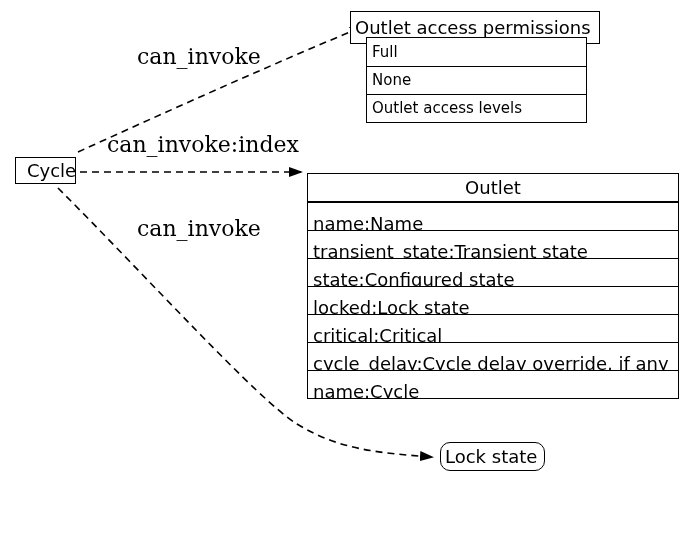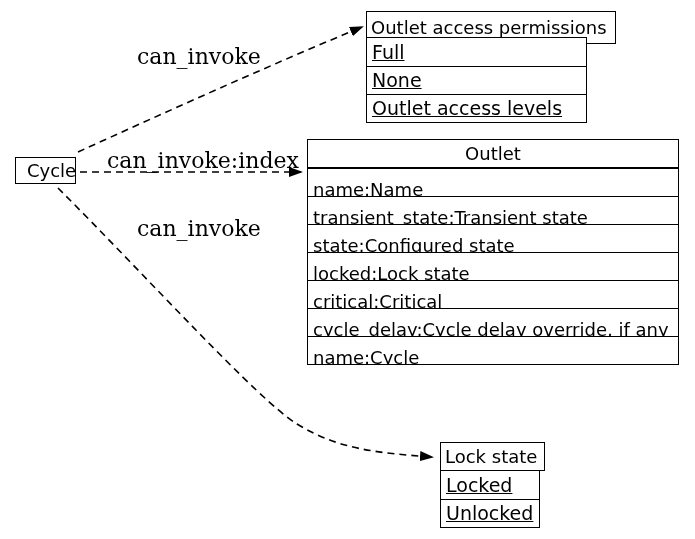--- a/index.html
+++ b/index.html
@@ -55,27 +55,26 @@
     align-items: center;
     font-size: 18px;
     white-space: nowrap;
     overflow: hidden;
     padding: 0 4px;
   }
   .tbl-body .row {
     height: 28px;
     display: flex;
     align-items: center;
-    font-size: 19px;
+    font-size: 15px;
     padding: 0 2px 0 5px;
     white-space: nowrap;
     overflow: hidden;
     border-top: 1.5px solid #000000;
     box-sizing: border-box;
-    text-decoration: underline;
   }
   .tbl-body .row:first-child {
     border-top: none;
   }
   
   .unified-table {
     position: absolute;
     background: #ffffff;
     border: 1.5px solid #000000;
     box-sizing: border-box;
@@ -105,27 +104,27 @@
     border-top: none;
   }
   .edge-label {
     position: absolute;
     font-family: "DejaVu Serif", "Liberation Serif", serif;
     font-size: 22px;
     white-space: nowrap;
     z-index: 3;
   }
   
-  .oap-header { left: 366px; top: 11px;  width: 250px; height: 33px; }
+  .oap-header { left: 350px; top: 11px;  width: 250px; height: 33px; }
   .oap-body   { left: 366px; top: 36.5px; width: 221px; }
-  .outlet-table { left: 307px; top: 139px; width: 372px; }
-  .lock-header { left: 440px; top: 442px; width: 105px; height: 29px; }
+  .outlet-table { left: 307px; top: 173px; width: 372px; }
+  .lock-header { left: 440px; top: 442px; width: 105px; height: 29px; border-radius: 10px; }
   .lock-body   { left: 440px; top: 469.5px; width: 100px; }
   .label-a { left: 137px; top: 44px; }
-  .label-b { left: 107px; top: 148px; }
+  .label-b { left: 107px; top: 132px; }
   .label-c { left: 137px; top: 216px; }
 </style>
 </head>
 <body>
 
 <div class="canvas">
 
   <svg class="edges-svg" viewBox="0 0 695 539" xmlns="http://www.w3.org/2000/svg">
     <defs>
       <marker id="arrow" markerUnits="userSpaceOnUse" markerWidth="14" markerHeight="10" refX="12" refY="5" orient="auto">
@@ -155,18 +154,14 @@
     <div class="row">name:Name</div>
     <div class="row">transient_state:Transient state</div>
     <div class="row">state:Configured state</div>
     <div class="row">locked:Lock state</div>
     <div class="row">critical:Critical</div>
     <div class="row">cycle_delay:Cycle delay override, if any</div>
     <div class="row">name:Cycle</div>
   </div>
 
   <div class="tbl-header lock-header">Lock state</div>
-  <div class="tbl-body lock-body">
-    <div class="row">Locked</div>
-    <div class="row">Unlocked</div>
-  </div>
 
 </div>
 
 </body></html>

